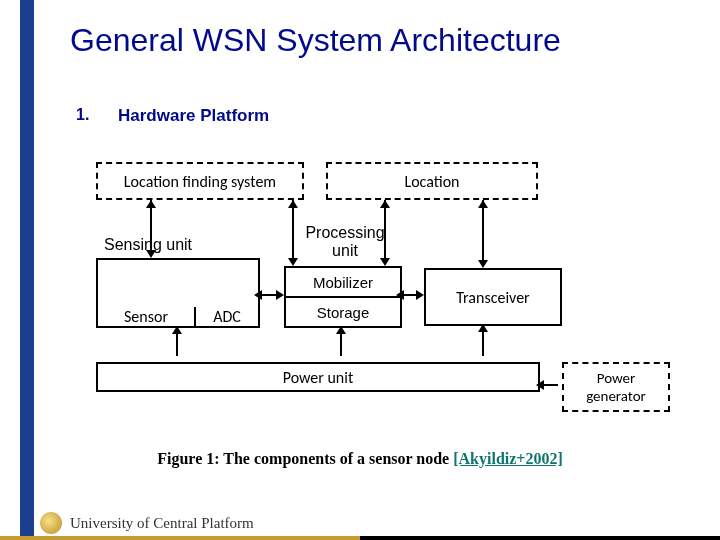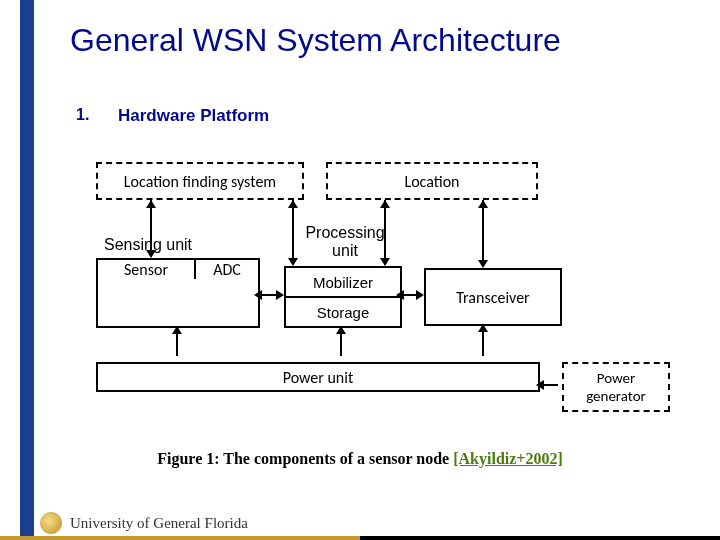--- a/index.html
+++ b/index.html
@@ -32,21 +32,21 @@
     font-size: 17px; color: #000a8a; font-weight: bold;
   }
   .caption {
     position: absolute;
     left: 0; width: 720px; top: 450px;
     text-align: center;
     font-family: "Times New Roman", Times, serif;
     font-size: 16px;
   }
   .caption .cap-main { font-weight: bold; }
-  .caption .cite { font-weight: bold; text-decoration: underline; color: #4d7c0f; }
+  .caption .cite { font-weight: bold; text-decoration: underline; color: #0f766e; }
 
   
   .box {
     position: absolute;
     text-align: center;
     font-family: Calibri, Arial, sans-serif;
     background: #fff;
     display: flex; align-items: center; justify-content: center;
   }
   .dashed { border: 2px dashed #000; }
@@ -113,21 +113,21 @@
 <div class="vline"></div>
 
 <div class="title">General WSN System Architecture</div>
 <div class="list-num">1.</div>
 <div class="list-lbl">Hardware Platform</div>
 
 <div class="box dashed lbl" style="left:96px; top:162px; width:208px; height:38px;">Location finding system</div>
 
 <div class="box dashed lbl" style="left:326px; top:162px; width:212px; height:38px;">Location</div>
 
-<div class="box solid" style="left:96px; top:258px; width:164px; height:70px; align-items:flex-start; padding:0;">
+<div class="box solid" style="left:96px; top:258px; width:164px; height:70px; align-items:flex-end; padding:0;">
   <div style="flex:1;border-right:2px solid #000; display:flex;align-items:center;justify-content:center;">Sensor</div>
   <div style="width:62px;display:flex;align-items:center;justify-content:center;">ADC</div>
 </div>
 <div class="lbl" style="position:absolute;left:104px;top:236px;font-size:16px;">Sensing unit</div>
 
 <div class="pu-header" style="left:290px; top:224px; width:110px; white-space:pre-line;">Processing
 unit</div>
 <div class="pu-stack" style="left:284px; top:266px; width:118px; height:62px;">
   <div class="pu-cell">Mobilizer</div>
   <div class="pu-cell">Storage</div>
@@ -177,15 +177,15 @@
 <div class="ah left" style="left:536px; top:380px;"></div>
 
 <div class="caption">
   <span class="cap-main">Figure 1: The components of a sensor node</span>
   <span> </span>
   <span class="cite">[Akyildiz+2002]</span>
 </div>
 
 <div class="footer">
   <div class="logo"></div>
-  <div class="uni">University of General Florida</div>
+  <div class="uni">University of Central Platform</div>
   <div class="bar"></div>
 </div>
 
 </body></html>

